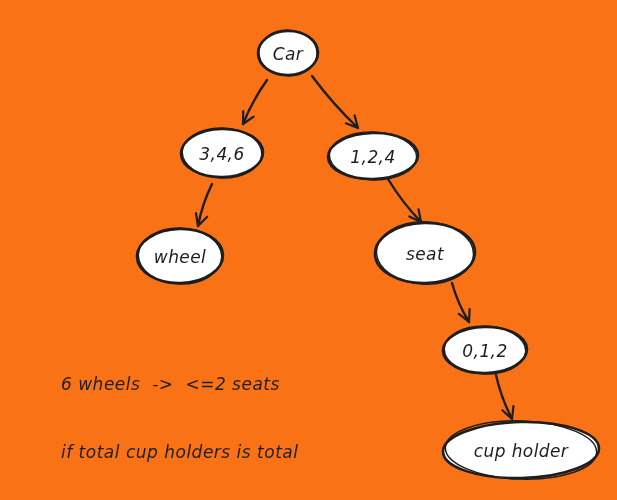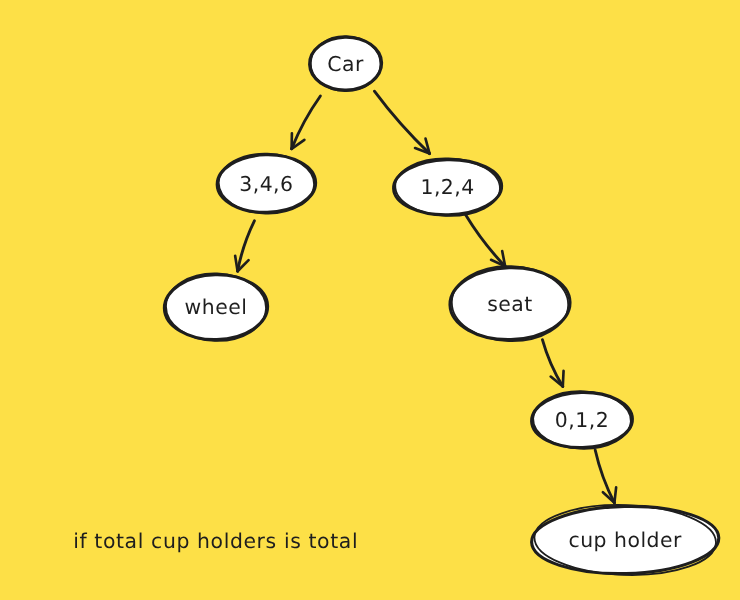--- a/index.html
+++ b/index.html
@@ -5,22 +5,23 @@
   html, body {
     margin: 0;
     padding: 0;
     background: #ffffff;
     font-family: "DejaVu Sans", "Liberation Sans", sans-serif;
   }
   .canvas {
     position: relative;
     width: 617px;
     height: 500px;
-    background: #fde047;
+    background: #f97316;
     overflow: hidden;
+    font-style: italic;
   }
   #diagram-svg {
     position: absolute;
     left: 0;
     top: 0;
   }
   #diagram-svg text {
     font-family: "DejaVu Sans", "Liberation Sans", sans-serif;
     font-size: 17px;
     fill: #1e1e1e;
@@ -103,19 +104,20 @@
         <text x="485" y="351" text-anchor="middle" dominant-baseline="central">0,1,2</text>
       </g>
       <g>
         <ellipse cx="521" cy="450" rx="78" ry="28" fill="#ffffff" stroke="#1e1e1e" stroke-width="2.6" transform="rotate(-1.4 521 450)"></ellipse>
         <ellipse cx="521" cy="450" rx="75.66" ry="29.12" fill="none" stroke="#1e1e1e" stroke-width="1.5" transform="rotate(1.8 521 450)"></ellipse>
         <text x="521" y="451" text-anchor="middle" dominant-baseline="central">cup holder</text>
       </g>
     </svg>
 
   <div class="note note-rules">
+    <div>6 wheels  -&gt;  &lt;=2 seats</div>
   </div>
 
   <div class="note note-cup">
     <div>if total cup holders is total</div>
     
   </div>
 </div>
 
 </body></html>

